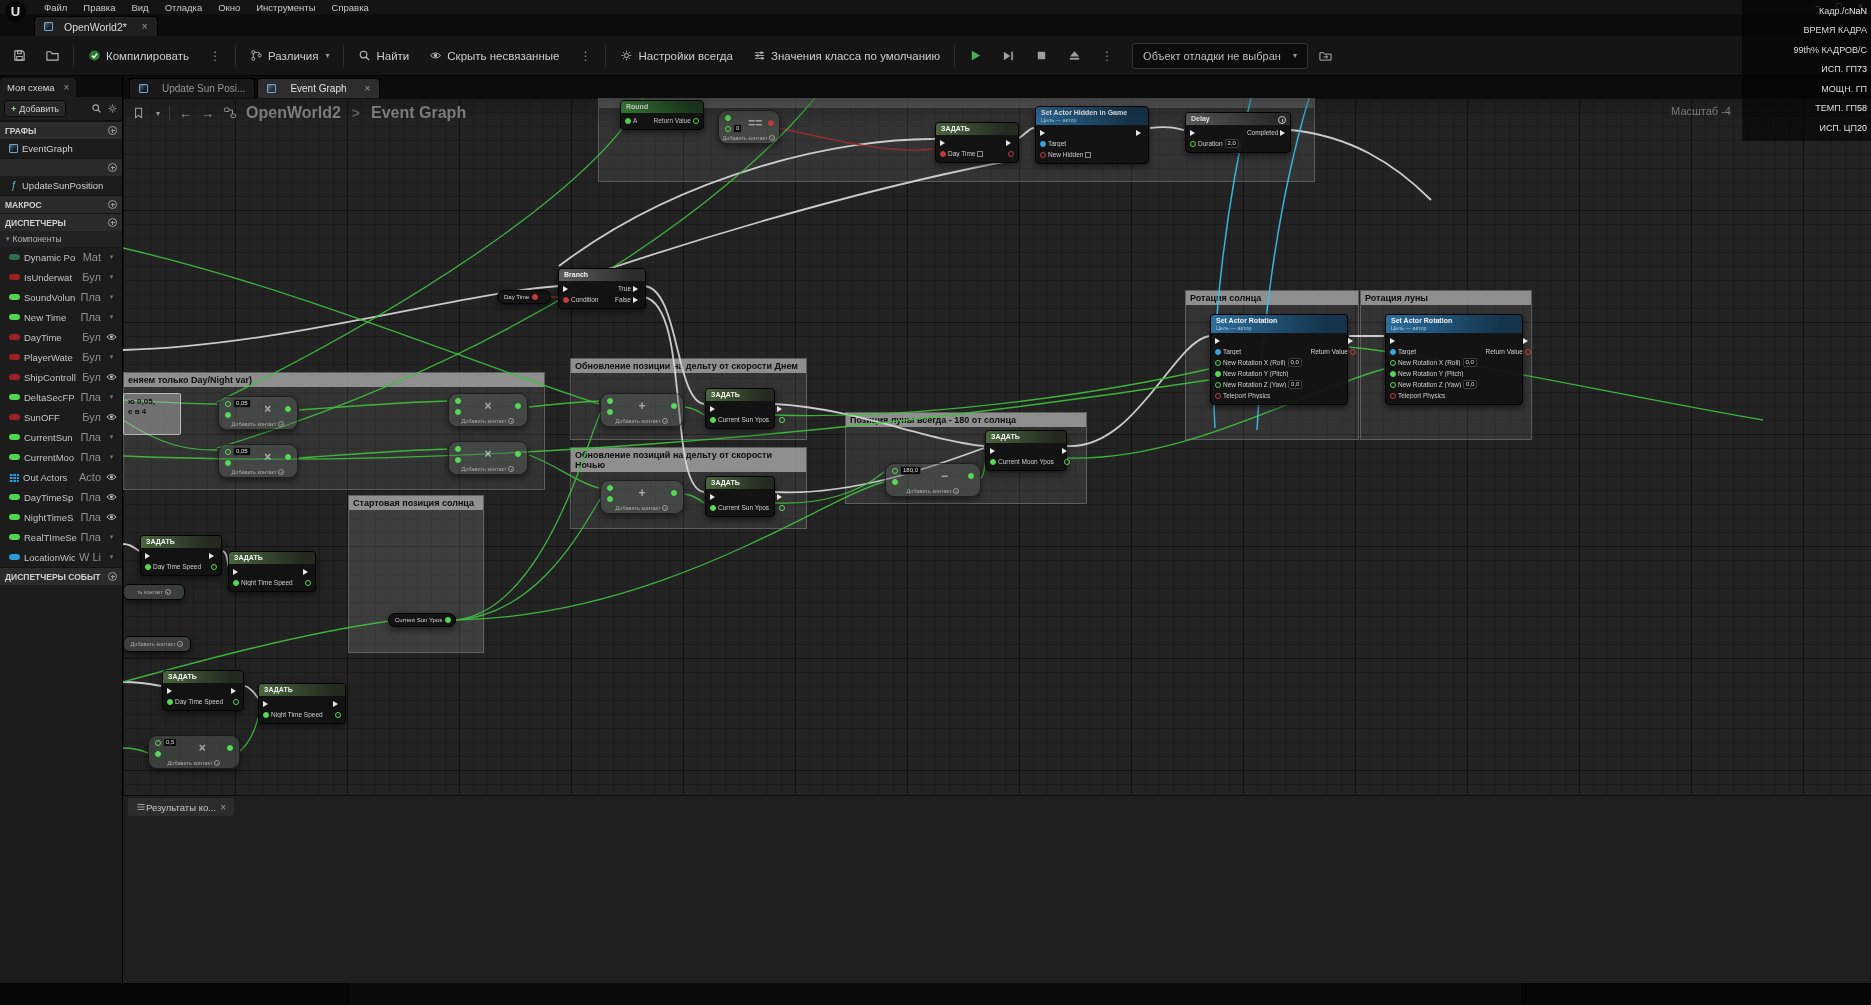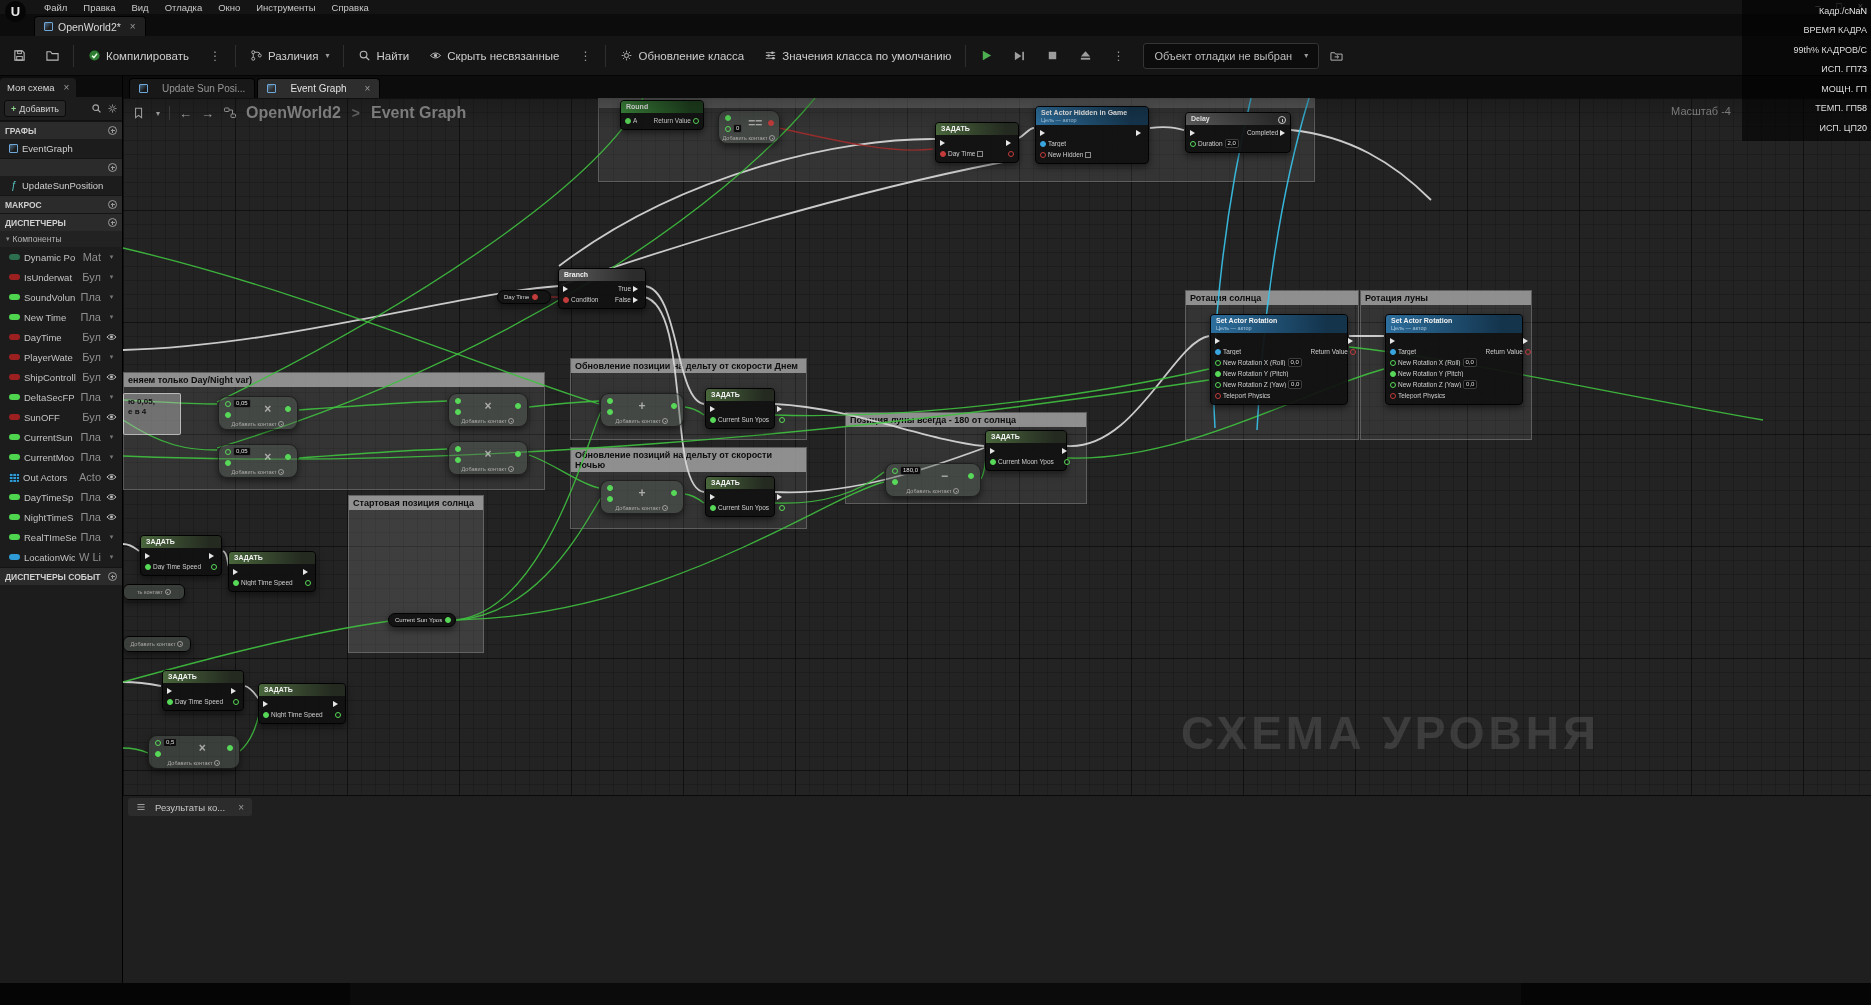--- a/index.html
+++ b/index.html
@@ -7,21 +7,21 @@
   .app{position:relative;width:1871px;height:1005px;background:#101010;overflow:hidden;color:#ccc}
 
   
   .menubar{position:relative;height:14px;background:#141414;display:flex;align-items:center;padding-left:36px}
   .menu-item{font-size:9.5px;color:#c9c9c9;padding:0 8px;cursor:default}
   .logo{position:absolute;left:5px;top:1px;width:21px;height:21px;border-radius:50%;background:#060606;color:#e8e8e8;
         font-weight:bold;font-size:13px;display:flex;align-items:center;justify-content:center;z-index:5}
   .win-controls{position:absolute;right:8px;top:1px;display:flex;gap:16px;font-size:9px;color:#9a9a9a}
 
   .tabrow{height:22px;background:#0c0c0c;display:flex;align-items:flex-end;padding-left:34px}
-  .asset-tab{display:flex;align-items:center;gap:5px;background:#1f1f1f;border:1px solid #000;border-bottom:none;
+  .asset-tab{display:flex;align-items:center;gap:11px;background:#1f1f1f;border:1px solid #000;border-bottom:none;
              border-radius:4px 4px 0 0;height:20px;padding:0 9px;font-size:10.5px;color:#dadada}
   .tab-close{color:#9a9a9a;font-size:10px;margin-left:4px;cursor:pointer}
 
   .toolbar{height:40px;background:#151515;border-bottom:1px solid #040404;display:flex;align-items:center;padding:0 4px;gap:2px}
   .tbtn{display:flex;align-items:center;gap:5px;background:none;border:none;color:#cdcdcd;font-size:11.5px;
         font-family:inherit;padding:0 9px;height:30px;border-radius:3px;cursor:pointer}
   .tbtn svg{width:13px;height:13px;flex:none}
   .tsep{width:1px;height:22px;background:#2e2e2e;margin:0 3px}
   .dots{font-size:12px;color:#9a9a9a}
   .chev{font-size:8px;color:#9a9a9a;margin-left:2px}
@@ -89,21 +89,21 @@
   .graph-topbar{position:absolute;left:0;top:0;right:0;height:30px;display:flex;align-items:center;gap:9px;
                 padding:0 10px;z-index:6;background:linear-gradient(rgba(12,12,12,.3),rgba(12,12,12,0))}
   .vsep{width:1px;height:14px;background:#3a3a3a}
   .nav-arrow{font-size:13px;color:#9f9f9f;font-weight:bold;cursor:pointer}
   .crumb{font-size:16px;color:#7c7c7c;font-weight:bold;cursor:pointer}
   .crumb-sep{font-size:14px;color:#5f5f5f;font-weight:bold;margin:0 2px}
   .zoom-label{position:absolute;top:7px;right:140px;font-size:11px;color:#8f8f8f;z-index:3}
   .watermark{position:absolute;left:1058px;top:608px;font-size:46px;font-weight:bold;letter-spacing:4px;
              color:rgba(255,255,255,.12);z-index:1;white-space:nowrap}
   .bottom-panel{position:absolute;left:0;right:0;top:697px;bottom:0;background:#1f1f1f;border-top:1px solid #0a0a0a;z-index:4}
-  .bottom-tab{position:absolute;left:5px;top:2px;display:flex;align-items:center;gap:9px;background:#2c2c2c;
+  .bottom-tab{position:absolute;left:5px;top:2px;display:flex;align-items:center;gap:0;background:#2c2c2c;
               border-radius:3px;height:18px;padding:0 8px;font-size:9.5px;color:#c9c9c9;cursor:pointer}
   .statusbar{height:22px;background:#050505;position:relative}
   .drawer-strip{position:absolute;left:350px;right:350px;top:0;bottom:0;background:#0b0b0b}
 
   
   .stats{position:absolute;right:0;top:0;width:129px;background:rgba(0,0,0,.58);z-index:50;padding:1px 4px 3px}
   .stat-row{display:flex;justify-content:flex-end;align-items:center;height:19.5px}
   .stat-label{font-size:9px;color:#dedede;white-space:nowrap}
   .stat-value{font-size:9px;color:#efefef}
 
@@ -227,21 +227,21 @@
     </button>
     <button class="tbtn">
         <span class="dots">⋮</span>
       </button>
     <div class="tsep"></div>
     <button class="tbtn">
       <svg viewBox="0 0 14 14">
           <circle cx="7" cy="7" r="2.2" fill="none" stroke="#b8b8b8"></circle>
           <path d="M7 1.8v2M7 10.2v2M1.8 7h2M10.2 7h2M3.3 3.3l1.4 1.4M9.3 9.3l1.4 1.4M10.7 3.3L9.3 4.7M4.7 9.3l-1.4 1.4" stroke="#b8b8b8"></path>
         </svg>
-      <span>Обновление класса</span>
+      <span>Настройки всегда</span>
     </button>
     <button class="tbtn">
       <svg viewBox="0 0 14 14">
           <path d="M2 4h10M2 7h10M2 10h10" stroke="#b8b8b8"></path>
           <circle cx="9" cy="4" r="1.4" fill="#b8b8b8"></circle>
           <circle cx="5" cy="7" r="1.4" fill="#b8b8b8"></circle>
           <circle cx="10" cy="10" r="1.4" fill="#b8b8b8"></circle>
         </svg>
       <span>Значения класса по умолчанию</span>
     </button>
@@ -489,21 +489,20 @@
                 <rect x="1.5" y="2" width="4.5" height="3.5" rx="0.8" fill="none" stroke="#8f8f8f"></rect>
                 <rect x="8" y="8" width="4.5" height="3.5" rx="0.8" fill="none" stroke="#8f8f8f"></rect>
                 <path d="M6 4 h3.5 v4" fill="none" stroke="#8f8f8f"></path>
               </svg>
           </span>
           <span class="crumb">OpenWorld2</span>
           <span class="crumb-sep">&gt;</span>
           <span class="crumb">Event Graph</span>
         </div>
         <div class="zoom-label">Масштаб -4</div>
-        <div class="watermark">СХЕМА УРОВНЯ</div>
         <div class="bottom-panel">
           <div class="bottom-tab">
             <span class="side-ico">
               <svg width="10" height="10" viewBox="0 0 14 14">
                   <path d="M2 3.5h10M2 7h10M2 10.5h10" stroke="#a8a8a8" stroke-width="1.3"></path>
                 </svg>
             </span>
             <span>Результаты ко...</span>
             <span class="tab-close">×</span>
           </div>

